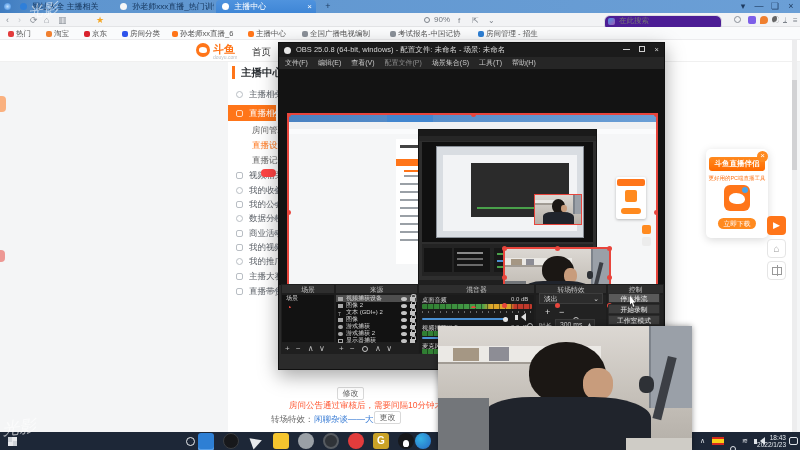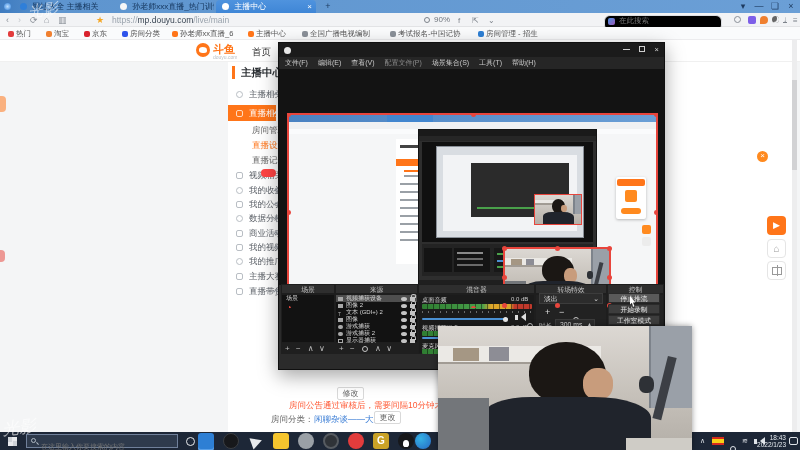--- a/index.html
+++ b/index.html
@@ -16,21 +16,21 @@
   padding:0 6px;white-space:nowrap;overflow:hidden}
 .tab.active{background:linear-gradient(180deg,#4f93de,#3f86d6);color:#fff;border-radius:4px 4px 0 0}
 .favicon{display:inline-block;width:7px;height:7px;border-radius:50%;vertical-align:-1px;margin-right:3px}
 .toolbar{position:absolute;left:0;top:13px;width:800px;height:14px;background:#f2f3f5;border-bottom:1px solid #e3e4e6}
 .navg{position:absolute;top:13px;height:14px;line-height:14px;font-size:9px;color:#8a9098}
 .bmbar{position:absolute;left:0;top:27px;width:800px;height:13px;background:#fafbfc;border-bottom:1px solid #ececee}
 .bm{position:absolute;top:27px;height:13px;line-height:13px;font-size:7.5px;color:#555;white-space:nowrap}
 .bmdot{display:inline-block;width:6px;height:6px;border-radius:2px;vertical-align:-1px;margin-right:2px}
 .winbtn{position:absolute;top:0;height:13px;line-height:13px;font-size:9px;color:#1d3a5f;text-align:center;width:14px}
 .bar-ico{position:absolute;top:16px;font-size:8px;color:#7d838b}
-.searchpill{position:absolute;left:604px;top:15px;width:118px;height:16px;background:#000000;
+.searchpill{position:absolute;left:604px;top:15px;width:118px;height:16px;background:#4c1d95;
   border:1px solid #dcdee2;border-radius:6px;font-size:7.5px;color:#9aa0a8;line-height:9px;padding-left:14px}
 .searchpill input{border:0;outline:0;background:transparent;font-size:7.5px;color:#9aa0a8;width:95px;
   font-family:"Liberation Sans","DejaVu Sans",sans-serif}
 
 
 .pagehead{position:absolute;left:0;top:40px;width:800px;height:22px;background:#fff;border-bottom:1px solid #f0f0f0}
 .whitepanel{position:absolute;left:228px;top:62px;width:566px;height:370px;background:#fff}
 .sb-item{position:absolute;left:232px;width:72px;height:13px;font-size:8.5px;color:#5a5f66;line-height:13px}
 .sb-item .ic{position:absolute;left:4px;top:3px;width:7px;height:7px;border:1px solid #b9bec4;border-radius:2px}
 .sb-item .lb{position:absolute;left:17px;top:0}
@@ -157,23 +157,20 @@
   <div class="winbtn" style="left:768px">❏</div>
   <div class="winbtn" style="left:784px">×</div>
 
   <div class="toolbar"></div>
   <div class="navg" style="left:6px">‹</div>
   <div class="navg" style="left:18px;color:#c3c7cc">›</div>
   <div class="navg" style="left:30px">⟳</div>
   <div class="navg" style="left:44px">⌂</div>
   <div class="navg" style="left:58px">▥</div>
   <div class="navg" style="left:96px;color:#f5a623">★</div>
-  <div class="txt" style="left:112px;top:13px;height:14px;line-height:14px;font-size:8.5px">
-    <span style="color:#9aa3ad">https://</span><span style="color:#3a4654">mp.douyu.com</span><span style="color:#9aa3ad">/live/main</span>
-  </div>
   <div class="bar-ico" style="left:424px;width:6px;height:6px;border:1px solid #7d838b;border-radius:50%;top:17px"></div>
   <div class="txt" style="left:434px;top:13px;height:14px;line-height:14px;font-size:8px;color:#70767e">90%</div>
   <div class="bar-ico" style="left:458px">f</div>
   <div class="bar-ico" style="left:472px">⇱</div>
   <div class="bar-ico" style="left:488px">⌄</div>
   <div class="searchpill">
     <span style="position:absolute;left:3px;top:2px;width:7px;height:7px;border-radius:2px;background:linear-gradient(135deg,#4a90e2,#9b59b6)"></span>
     <input placeholder="在此搜索" style="">
   </div>
   <div class="bar-ico" style="left:734px;width:7px;height:7px;border:1px solid #8a9098;border-radius:50%"></div>
@@ -262,27 +259,28 @@
     <span class="lb">主播大赛</span>
   </div>
   <div class="sb-item" style="top:285px">
     <span class="ic"></span>
     <span class="lb">直播带货</span>
     <span class="chev" style="left:42px;top:5px"></span>
   </div>
 
   <div class="gbtn" style="left:337px;top:387px;width:27px;height:13px;line-height:12px;z-index:2">修改</div>
   <div class="txt" style="left:289px;top:400px;font-size:8.5px;color:#ff5a36;z-index:2">房间公告通过审核后，需要间隔10分钟才能再次修改</div>
-  <div class="txt" style="left:271px;top:414px;font-size:8.5px;color:#666;z-index:2">房间分类：</div>
+  <div class="txt" style="left:271px;top:414px;font-size:8.5px;color:#666;z-index:2">转场特效：</div>
   <div class="txt" style="left:314px;top:414px;font-size:8.5px;color:#3d7fd6;z-index:2">闲聊杂谈——大杂烩</div>
   <div class="gbtn" style="left:374px;top:411px;width:27px;height:13px;line-height:12px;z-index:2">更改</div>
 
   <div class="obs">
     <div class="obs-title">
       <span style="position:absolute;left:5px;top:3.5px;width:7px;height:7px;border-radius:50%;background:#e8e8e8"></span>
+      <span style="position:absolute;left:17px">OBS 25.0.8 (64-bit, windows) - 配置文件: 未命名 - 场景: 未命名</span>
       <span style="position:absolute;right:34px;top:6px;width:7px;height:1px;background:#cfcfcf"></span>
       <span style="position:absolute;right:19px;top:3px;width:6px;height:6px;border:1px solid #cfcfcf"></span>
       <span style="position:absolute;right:5px;top:0">×</span>
     </div>
     <div class="obs-menu">
       <span style="margin-left:6px">文件(F)</span>
       <span>编辑(E)</span>
       <span>查看(V)</span>
       <span style="color:#8b8b8b">配置文件(P)</span>
       <span>场景集合(S)</span>
@@ -478,34 +476,39 @@
     <div class="dockbody" style="left:328px;width:57px;height:60px;background:#222"></div>
   </div>
 
   <div class="obtn" style="top:293px;background:#5a5a5a">停止推流</div>
   <div class="obtn" style="top:304px">开始录制</div>
   <div class="obtn" style="top:315px">工作室模式</div>
   <div class="obtn" style="top:326px">设置</div>
   <div class="obtn" style="top:337px">退出</div>
   <div class="cursor" style="left:630px;top:296px"></div>
 
+  <div class="promocard">
+    <div class="abs" style="left:3px;top:8px;width:56px;height:14px;background:linear-gradient(180deg,#ff8a1f,#ff6a00);border-radius:3px;color:#fff;font-size:7.5px;font-weight:bold;text-align:center;line-height:14px">斗鱼直播伴侣</div>
+    <div class="abs" style="left:0;top:26px;width:62px;text-align:center;color:#ff7519;font-size:5.5px">更好用的PC端直播工具</div>
+    <div class="abs" style="left:18px;top:36px;width:26px;height:26px;background:#ff7519;border-radius:6px">
+      <div style="position:absolute;left:5px;top:8px;width:16px;height:11px;background:#fff;border-radius:50% 60% 45% 50%"></div>
+      <div style="position:absolute;right:2px;top:2px;width:6px;height:6px;background:#4aa3e8;border-radius:50%"></div>
+    </div>
+    <div class="abs" style="left:12px;top:69px;width:38px;height:11px;background:#ff8a1f;border-radius:6px;color:#fff;font-size:6.8px;text-align:center;line-height:11px">立即下载</div>
+  </div>
   <div class="abs" style="left:757px;top:151px;width:11px;height:11px;border-radius:50%;background:#ff8a1f;color:#fff;font-size:8px;text-align:center;line-height:10px;z-index:21">×</div>
   <div class="sidebtn" style="top:216px;background:#ff7519;color:#fff;font-size:9px;line-height:19px">▶</div>
   <div class="sidebtn" style="top:239px;background:#fff;border:1px solid #e5e5e5;color:#999;font-size:10px;line-height:17px">⌂</div>
   <div class="sidebtn" style="top:261px;background:#fff;border:1px solid #e5e5e5">
     <div style="position:absolute;left:4px;top:5px;width:10px;height:8px;border:1px solid #999"></div>
     <div style="position:absolute;left:8.5px;top:3px;width:1px;height:11px;background:#999"></div>
   </div>
 
   <div class="taskbar"></div>
   <div class="winlogo"></div>
-  <div class="tsearch">
-    <div class="mag"></div>
-    <input placeholder="在这里输入你要搜索的内容" style="">
-  </div>
   <div class="abs" style="left:186px;top:437px;width:9px;height:9px;border:1.5px solid #e8eaed;border-radius:50%;z-index:9"></div>
   <div class="tile" style="left:198px;background:#2e7fd4;box-shadow:0 2px 0 0 #5aa0e8"></div>
   <div class="tile" style="left:223px;background:#17181b;border-radius:50%;border:1px solid #3a3d42"></div>
   <div class="tile" style="left:248px;background:transparent">
       <div style="width:0;height:0;border:6px solid transparent;border-left:11px solid #e8eaed;margin:2px 0 0 3px;transform:rotate(-20deg)"></div>
     </div>
   <div class="tile" style="left:273px;background:#f5c52e"></div>
   <div class="tile" style="left:298px;background:#9aa0a6;border-radius:50%"></div>
   <div class="tile" style="left:323px;background:#2f3338;border-radius:50%;border:2px solid #565b61"></div>
   <div class="tile" style="left:348px;background:#e23c3c;border-radius:50%"></div>

